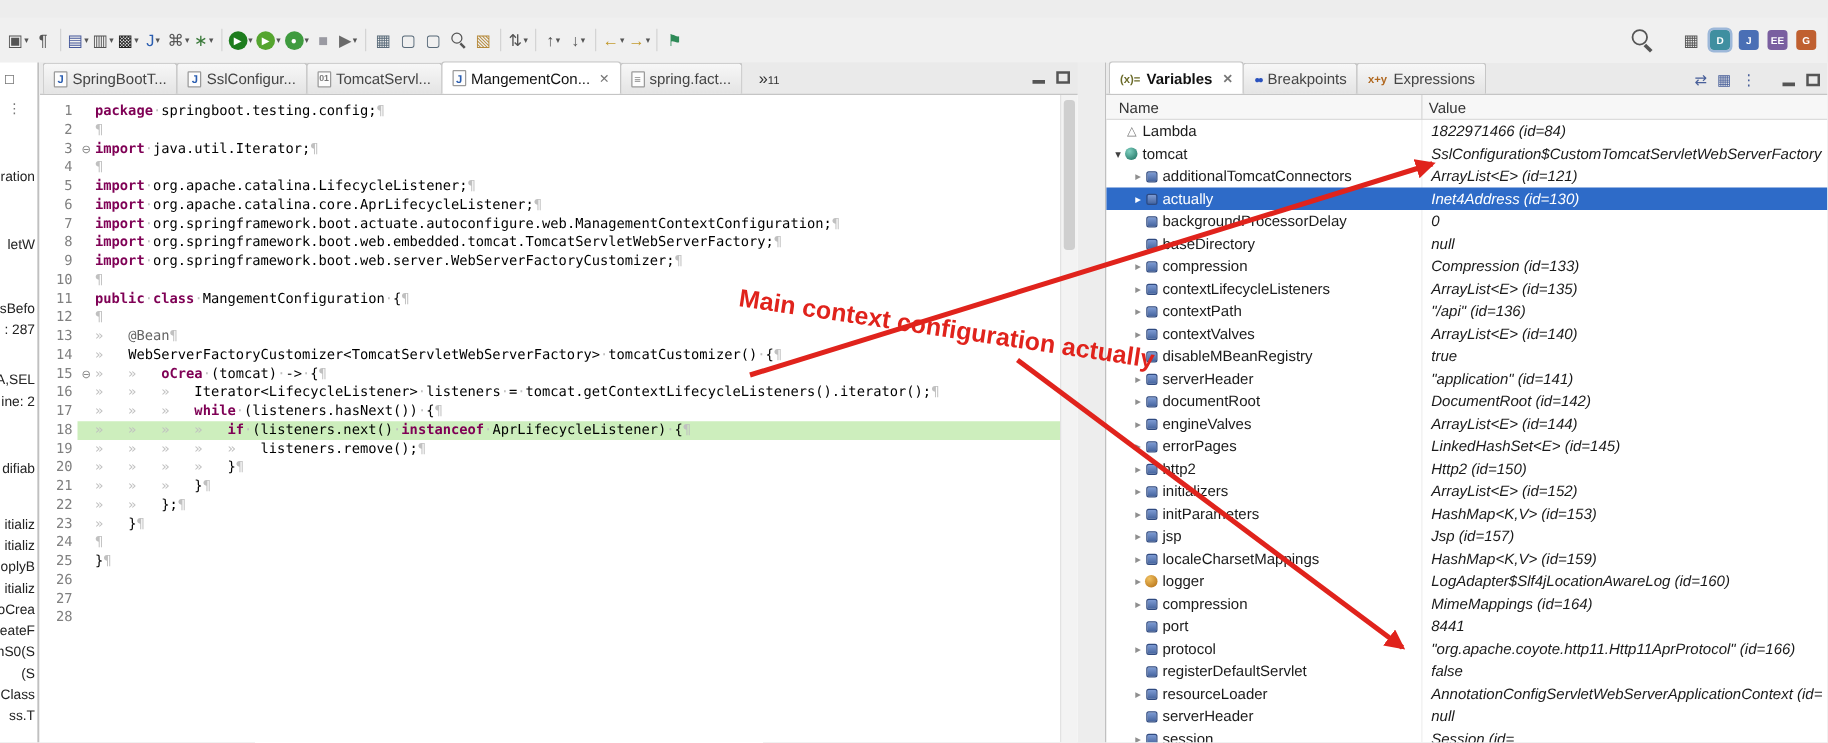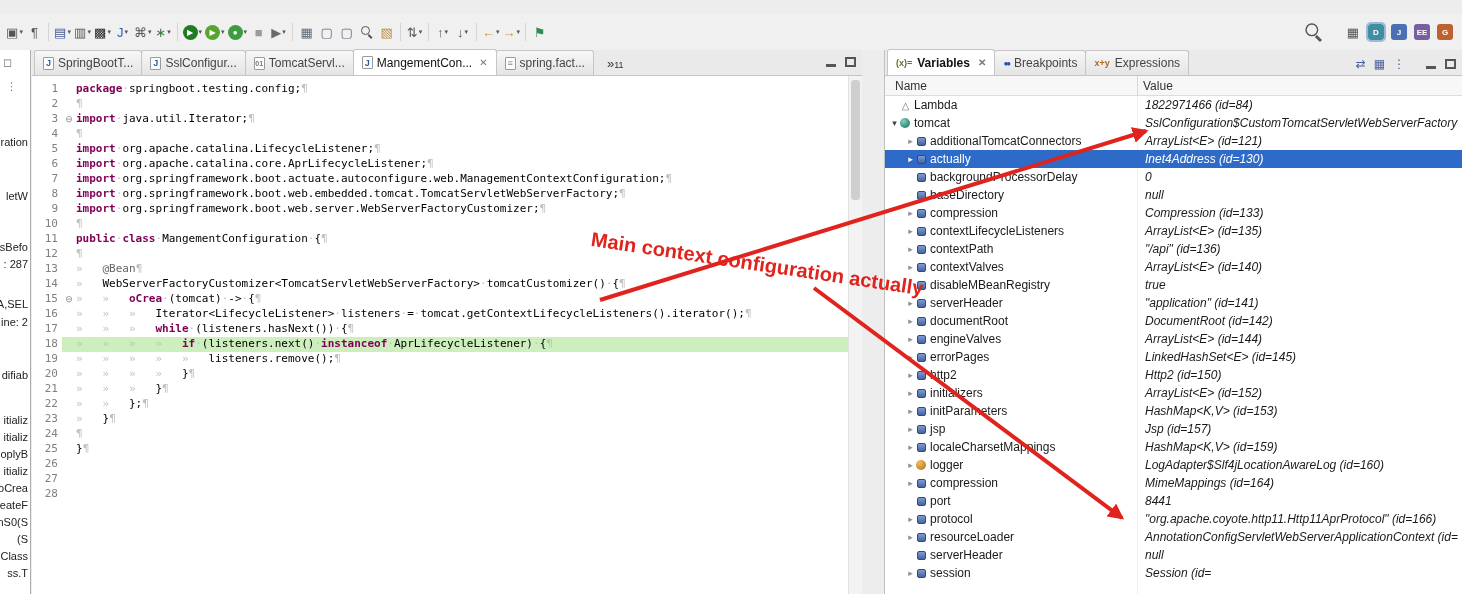--- a/index.html
+++ b/index.html
@@ -602,20 +602,28 @@
         <div class="vrow">
           <div class="vname" style="padding-left: 20px;">
             <span class="expander">▸</span>
             <span class="ic-field"></span>
             <span>protocol</span>
           </div>
           <div class="vval">"org.apache.coyote.http11.Http11AprProtocol" (id=166)</div>
         </div>
         <div class="vrow">
           <div class="vname" style="padding-left: 20px;">
+            <span class="expander"></span>
+            <span class="ic-field"></span>
+            <span>registerDefaultServlet</span>
+          </div>
+          <div class="vval">false</div>
+        </div>
+        <div class="vrow">
+          <div class="vname" style="padding-left: 20px;">
             <span class="expander">▸</span>
             <span class="ic-field"></span>
             <span>resourceLoader</span>
           </div>
           <div class="vval">AnnotationConfigServletWebServerApplicationContext (id=</div>
         </div>
         <div class="vrow">
           <div class="vname" style="padding-left: 20px;">
             <span class="expander"></span>
             <span class="ic-field"></span>

